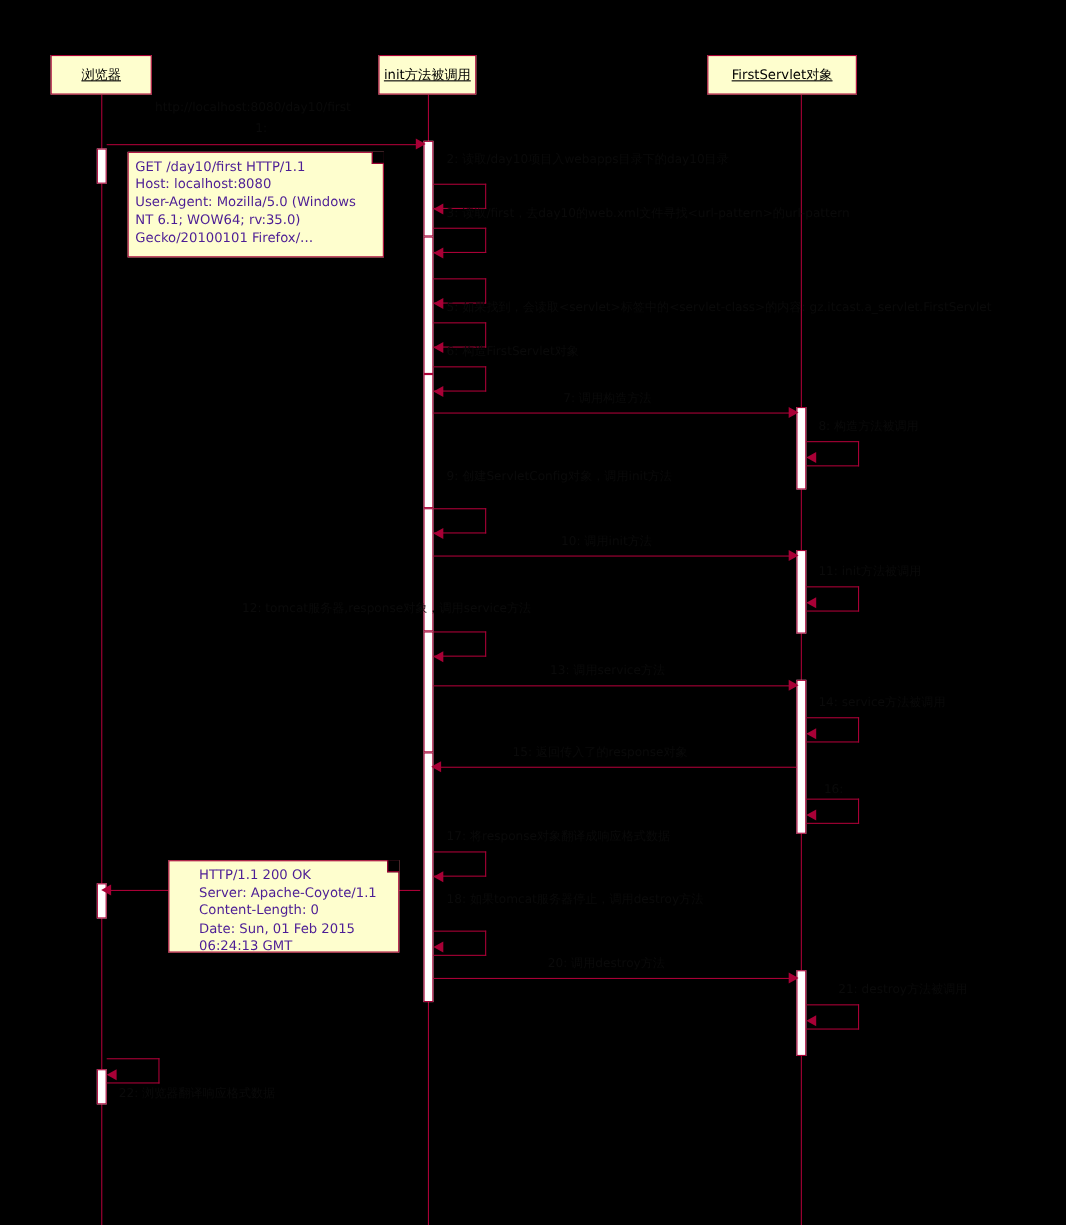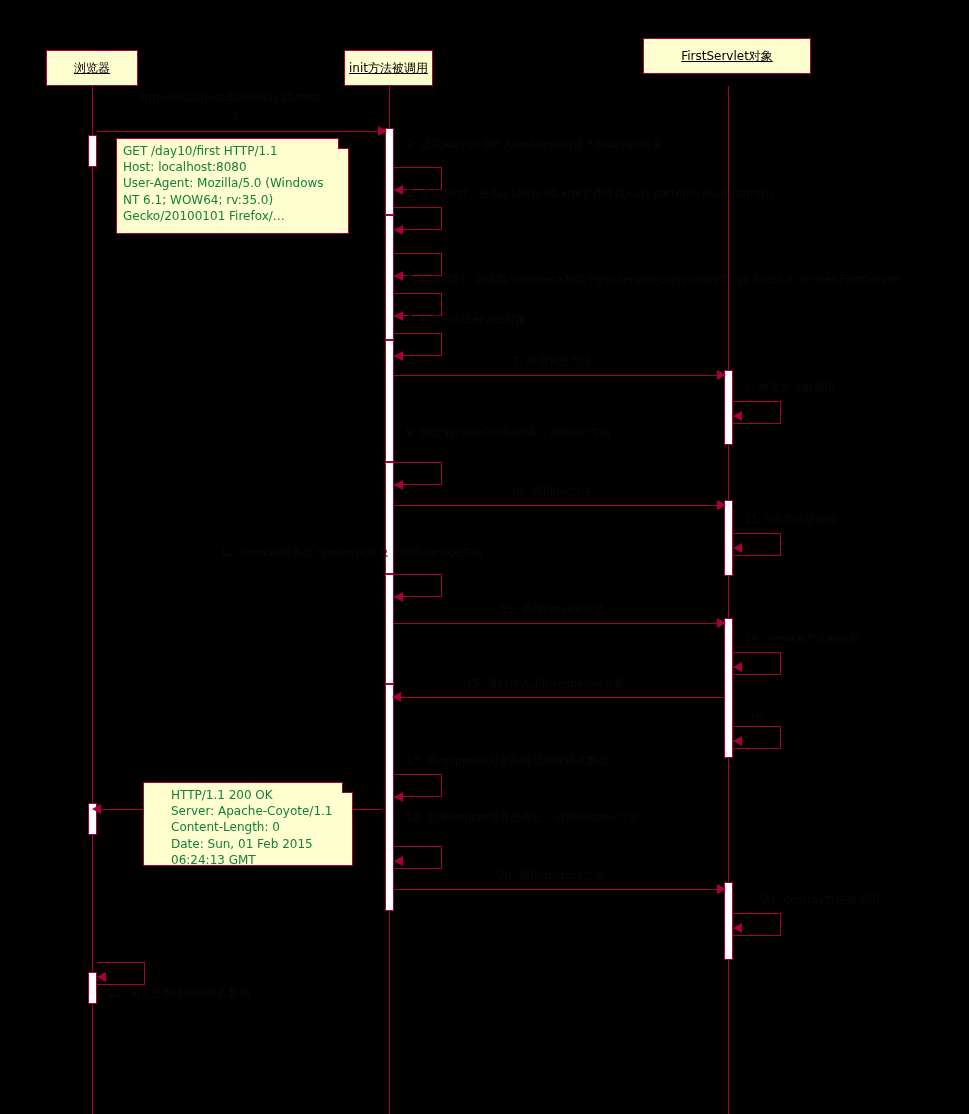--- a/index.html
+++ b/index.html
@@ -27,41 +27,41 @@
   .arrow-l{border-right:9px solid #A80036;}
 
   
   .selfmsg{position:absolute;border:1px solid #A80036;border-left:none;box-sizing:border-box;}
 
   .msg-text{position:absolute;font-size:11px;color:#000;white-space:nowrap;}
   .msg-text.dim{color:#0a0a0a;}
 
   
   .note{position:absolute;background:#FEFECE;border:1px solid #A80036;box-sizing:border-box;
-        padding:4px 6px;font-size:12px;color:#15803d;line-height:1.35;}
+        padding:4px 6px;font-size:12px;color:#4c1d95;line-height:1.35;}
   .note .fold{position:absolute;right:-1px;top:-1px;width:10px;height:10px;
               background:#000;border-left:1px solid #A80036;border-bottom:1px solid #A80036;}
   .note-text{white-space:pre-wrap;word-break:break-word;}
 </style>
 </head>
 <body>
 
 <div id="canvas">
 
   <div class="lifeline" style="left:92px;top:86px;height:1028px;"></div>
   <div class="lifeline" style="left:389px;top:86px;height:1028px;"></div>
   <div class="lifeline" style="left:728px;top:86px;height:1028px;"></div>
 
   <div class="actor-box" style="left:46px;top:50px;width:92px;height:36px;">
     <span class="actor-label">浏览器</span>
   </div>
   <div class="actor-box" style="left:344px;top:50px;width:89px;height:36px;">
     <span class="actor-label">init方法被调用</span>
   </div>
-  <div class="actor-box" style="left:643px;top:38px;width:168px;height:36px;">
+  <div class="actor-box" style="left:643px;top:50px;width:136px;height:36px;">
     <span class="actor-label">FirstServlet对象</span>
   </div>
 
   <div class="activation" style="left:88px;top:135px;height:32px;"></div>
   <div class="activation" style="left:385px;top:128px;height:87px;"></div>
   <div class="activation" style="left:385px;top:215px;height:125px;"></div>
   <div class="activation" style="left:385px;top:340px;height:122px;"></div>
   <div class="activation" style="left:385px;top:462px;height:112px;"></div>
   <div class="activation" style="left:385px;top:574px;height:110px;"></div>
   <div class="activation" style="left:385px;top:684px;height:227px;"></div>
@@ -144,21 +144,21 @@
   <div class="selfmsg" style="left:733px;top:726px;width:48px;height:23px;"></div>
   <div class="arrow-l" style="left:733px;top:736px;"></div>
 
   <div class="msg-text dim" style="left:406px;top:753px;">17: 将response对象翻译成响应格式数据</div>
   <div class="selfmsg" style="left:394px;top:774px;width:48px;height:23px;"></div>
   <div class="arrow-l" style="left:394px;top:792px;"></div>
 
   <div class="msgline" style="left:97px;top:809px;width:285px;"></div>
   <div class="arrow-l" style="left:92px;top:804px;"></div>
 
-  <div class="note" style="left:143px;top:782px;width:210px;height:84px;padding-left:27px;">
+  <div class="note" style="left:153px;top:782px;width:210px;height:84px;padding-left:27px;">
     <div class="fold"></div>
     <div class="note-text">HTTP/1.1 200 OK
 Server: Apache-Coyote/1.1
 Content-Length: 0
 Date: Sun, 01 Feb 2015 06:24:13 GMT</div>
   </div>
 
   <div class="msg-text dim" style="left:406px;top:810px;">18: 如果tomcat服务器停止，调用destroy方法</div>
   <div class="selfmsg" style="left:394px;top:846px;width:48px;height:23px;"></div>
   <div class="arrow-l" style="left:394px;top:856px;"></div>

